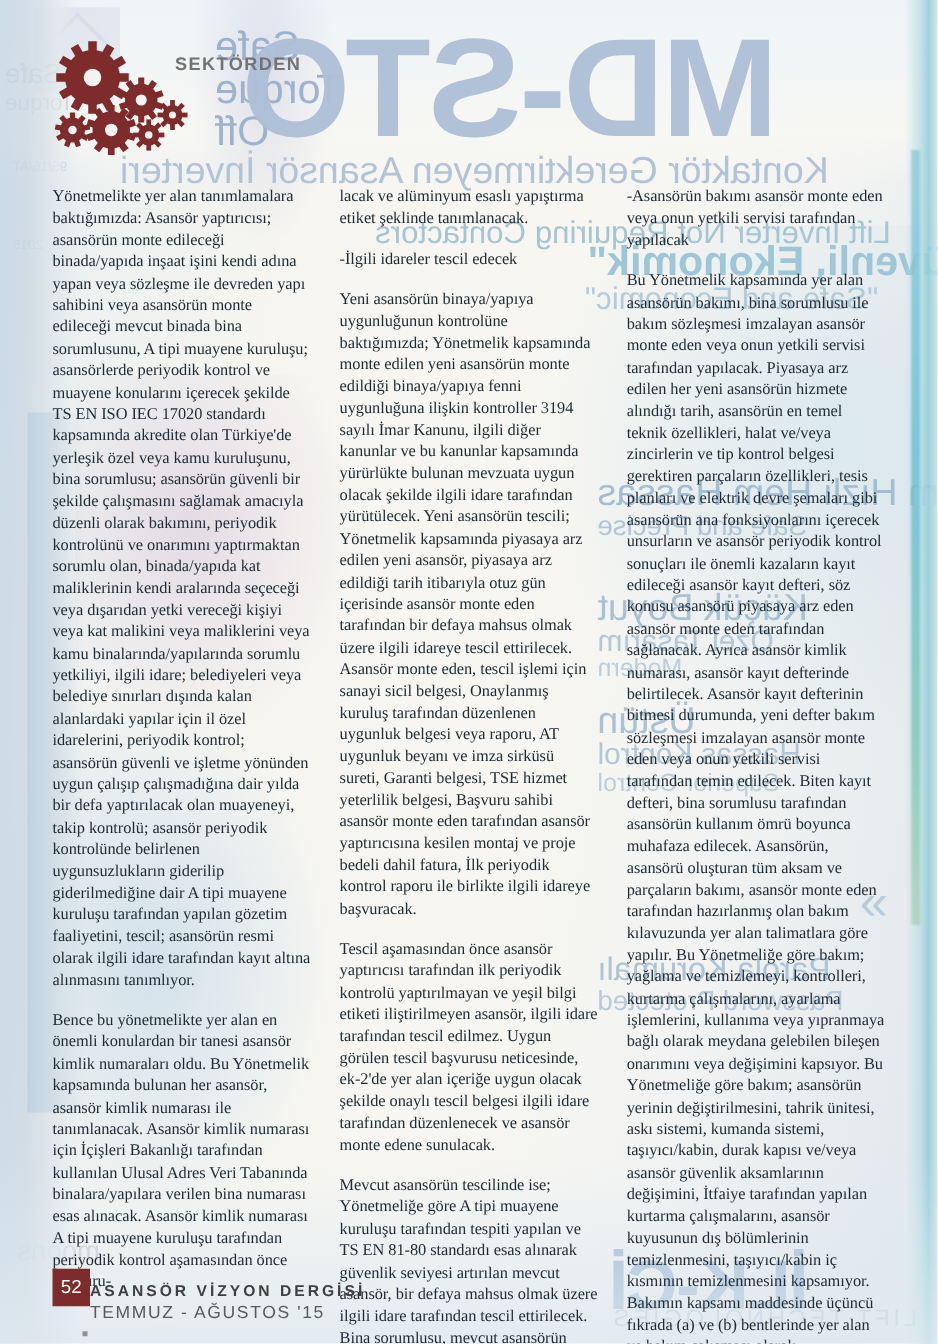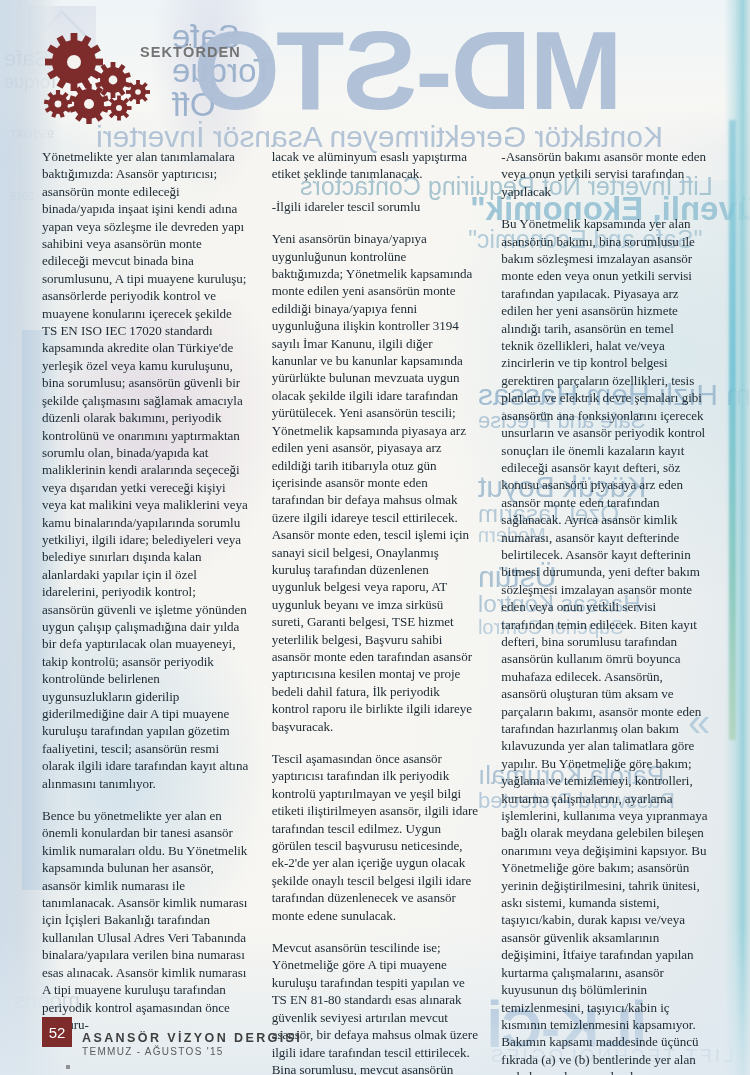--- a/index.html
+++ b/index.html
@@ -236,21 +236,20 @@
   }
   .subhead + p { margin-top: 0; }
 
   
   .footer {
     position: absolute;
     left: 42px;
     bottom: 18px;
     display: flex;
     align-items: center;
-    gap: 10px;
   }
   .page-badge {
     width: 30px; height: 30px;
     background: #7d2b2b;
     color: #ffffff;
     font-family: "Liberation Sans", sans-serif;
     font-size: 15px;
     display: flex;
     align-items: center;
     justify-content: center;
@@ -260,21 +259,21 @@
     color: #4a4a4a;
     margin-top: 24px;
   }
   .footer-title {
     font-size: 12.5px;
     font-weight: bold;
     letter-spacing: 2.4px;
     color: #3f3f3f;
   }
   .footer-date {
-    font-size: 10px;
+    font-size: 14px;
     letter-spacing: 1.3px;
     color: #5a5a5a;
     margin-top: 1px;
   }
 
   .dot-mark {
     position: absolute;
     left: 66px; bottom: 6px;
     width: 4px; height: 4px;
     background: #6b6b6b;
@@ -443,21 +442,21 @@
     <div class="sektorden">SEKTÖRDEN</div>
   </div>
 
   <div class="columns" id="columns">
       <div class="col">
         <p class="">Yönetmelikte yer alan tanımlamalara baktığımızda: Asansör yaptırıcısı; asansörün monte edileceği binada/yapıda inşaat işini kendi adına yapan veya sözleşme ile devreden yapı sahibini veya asansörün monte edileceği mevcut binada bina sorumlusunu, A tipi muayene kuruluşu; asansörlerde periyodik kontrol ve muayene konularını içerecek şekilde TS EN ISO IEC 17020 standardı kapsamında akredite olan Türkiye'de yerleşik özel veya kamu kuruluşunu, bina sorumlusu; asansörün güvenli bir şekilde çalışmasını sağlamak amacıyla düzenli olarak bakımını, periyodik kontrolünü ve onarımını yaptırmaktan sorumlu olan, binada/yapıda kat maliklerinin kendi aralarında seçeceği veya dışarıdan yetki vereceği kişiyi veya kat malikini veya maliklerini veya kamu binalarında/yapılarında sorumlu yetkiliyi, ilgili idare; belediyeleri veya belediye sınırları dışında kalan alanlardaki yapılar için il özel idarelerini, periyodik kontrol; asansörün güvenli ve işletme yönünden uygun çalışıp çalışmadığına dair yılda bir defa yaptırılacak olan muayeneyi, takip kontrolü; asansör periyodik kontrolünde belirlenen uygunsuzlukların giderilip giderilmediğine dair A tipi muayene kuruluşu tarafından yapılan gözetim faaliyetini, tescil; asansörün resmi olarak ilgili idare tarafından kayıt altına alınmasını tanımlıyor.</p>
         <p class="">Bence bu yönetmelikte yer alan en önemli konulardan bir tanesi asansör kimlik numaraları oldu. Bu Yönetmelik kapsamında bulunan her asansör, asansör kimlik numarası ile tanımlanacak. Asansör kimlik numarası için İçişleri Bakanlığı tarafından kullanılan Ulusal Adres Veri Tabanında binalara/yapılara verilen bina numarası esas alınacak. Asansör kimlik numarası A tipi muayene kuruluşu tarafından periyodik kontrol aşamasından önce oluşturu-</p>
       </div>
       <div class="col">
         <p class="">lacak ve alüminyum esaslı yapıştırma etiket şeklinde tanımlanacak.</p>
-        <p class="subhead">-İlgili idareler tescil sorumlu</p>
+        <p class="subhead">-İlgili idareler tescil edecek</p>
         <p class="">Yeni asansörün binaya/yapıya uygunluğunun kontrolüne baktığımızda; Yönetmelik kapsamında monte edilen yeni asansörün monte edildiği binaya/yapıya fenni uygunluğuna ilişkin kontroller 3194 sayılı İmar Kanunu, ilgili diğer kanunlar ve bu kanunlar kapsamında yürürlükte bulunan mevzuata uygun olacak şekilde ilgili idare tarafından yürütülecek. Yeni asansörün tescili; Yönetmelik kapsamında piyasaya arz edilen yeni asansör, piyasaya arz edildiği tarih itibarıyla otuz gün içerisinde asansör monte eden tarafından bir defaya mahsus olmak üzere ilgili idareye tescil ettirilecek. Asansör monte eden, tescil işlemi için sanayi sicil belgesi, Onaylanmış kuruluş tarafından düzenlenen uygunluk belgesi veya raporu, AT uygunluk beyanı ve imza sirküsü sureti, Garanti belgesi, TSE hizmet yeterlilik belgesi, Başvuru sahibi asansör monte eden tarafından asansör yaptırıcısına kesilen montaj ve proje bedeli dahil fatura, İlk periyodik kontrol raporu ile birlikte ilgili idareye başvuracak.</p>
         <p class="">Tescil aşamasından önce asansör yaptırıcısı tarafından ilk periyodik kontrolü yaptırılmayan ve yeşil bilgi etiketi iliştirilmeyen asansör, ilgili idare tarafından tescil edilmez. Uygun görülen tescil başvurusu neticesinde, ek-2'de yer alan içeriğe uygun olacak şekilde onaylı tescil belgesi ilgili idare tarafından düzenlenecek ve asansör monte edene sunulacak.</p>
         <p class="">Mevcut asansörün tescilinde ise; Yönetmeliğe göre A tipi muayene kuruluşu tarafından tespiti yapılan ve TS EN 81-80 standardı esas alınarak güvenlik seviyesi artırılan mevcut asansör, bir defaya mahsus olmak üzere ilgili idare tarafından tescil ettirilecek. Bina sorumlusu, mevcut asansörün güvenlik seviyesinin TS EN 81-80 standardına göre artırıldığını ispatlayacak olan yeşil etiket almış periyodik kontrol raporuyla ilgili idareye 30 gün içerisinde başvuracak. Mevcut asansörün tescil belgesi, ek-3'te yer alan içeriğe uygun olacak</p>
       </div>
       <div class="col">
         <p class="subhead">-Asansörün bakımı asansör monte eden veya onun yetkili servisi tarafından yapılacak</p>
         <p class="">Bu Yönetmelik kapsamında yer alan asansörün bakımı, bina sorumlusu ile bakım sözleşmesi imzalayan asansör monte eden veya onun yetkili servisi tarafından yapılacak. Piyasaya arz edilen her yeni asansörün hizmete alındığı tarih, asansörün en temel teknik özellikleri, halat ve/veya zincirlerin ve tip kontrol belgesi gerektiren parçaların özellikleri, tesis planları ve elektrik devre şemaları gibi asansörün ana fonksiyonlarını içerecek unsurların ve asansör periyodik kontrol sonuçları ile önemli kazaların kayıt edileceği asansör kayıt defteri, söz konusu asansörü piyasaya arz eden asansör monte eden tarafından sağlanacak. Ayrıca asansör kimlik numarası, asansör kayıt defterinde belirtilecek. Asansör kayıt defterinin bitmesi durumunda, yeni defter bakım sözleşmesi imzalayan asansör monte eden veya onun yetkili servisi tarafından temin edilecek. Biten kayıt defteri, bina sorumlusu tarafından asansörün kullanım ömrü boyunca muhafaza edilecek. Asansörün, asansörü oluşturan tüm aksam ve parçaların bakımı, asansör monte eden tarafından hazırlanmış olan bakım kılavuzunda yer alan talimatlara göre yapılır. Bu Yönetmeliğe göre bakım; yağlama ve temizlemeyi, kontrolleri, kurtarma çalışmalarını, ayarlama işlemlerini, kullanıma veya yıpranmaya bağlı olarak meydana gelebilen bileşen onarımını veya değişimini kapsıyor. Bu Yönetmeliğe göre bakım; asansörün yerinin değiştirilmesini, tahrik ünitesi, askı sistemi, kumanda sistemi, taşıyıcı/kabin, durak kapısı ve/veya asansör güvenlik aksamlarının değişimini, İtfaiye tarafından yapılan kurtarma çalışmalarını, asansör kuyusunun dış bölümlerinin temizlenmesini, taşıyıcı/kabin iç kısmının temizlenmesini kapsamıyor. Bakımın kapsamı maddesinde üçüncü fıkrada (a) ve (b) bentlerinde yer alan ve bakım çalışması olarak değerlendirilmeyen asansöre ait değişiklikler, asansör monte eden tarafından yerine getirilir. Beyan yükü</p>
       </div>
     </div>
 

